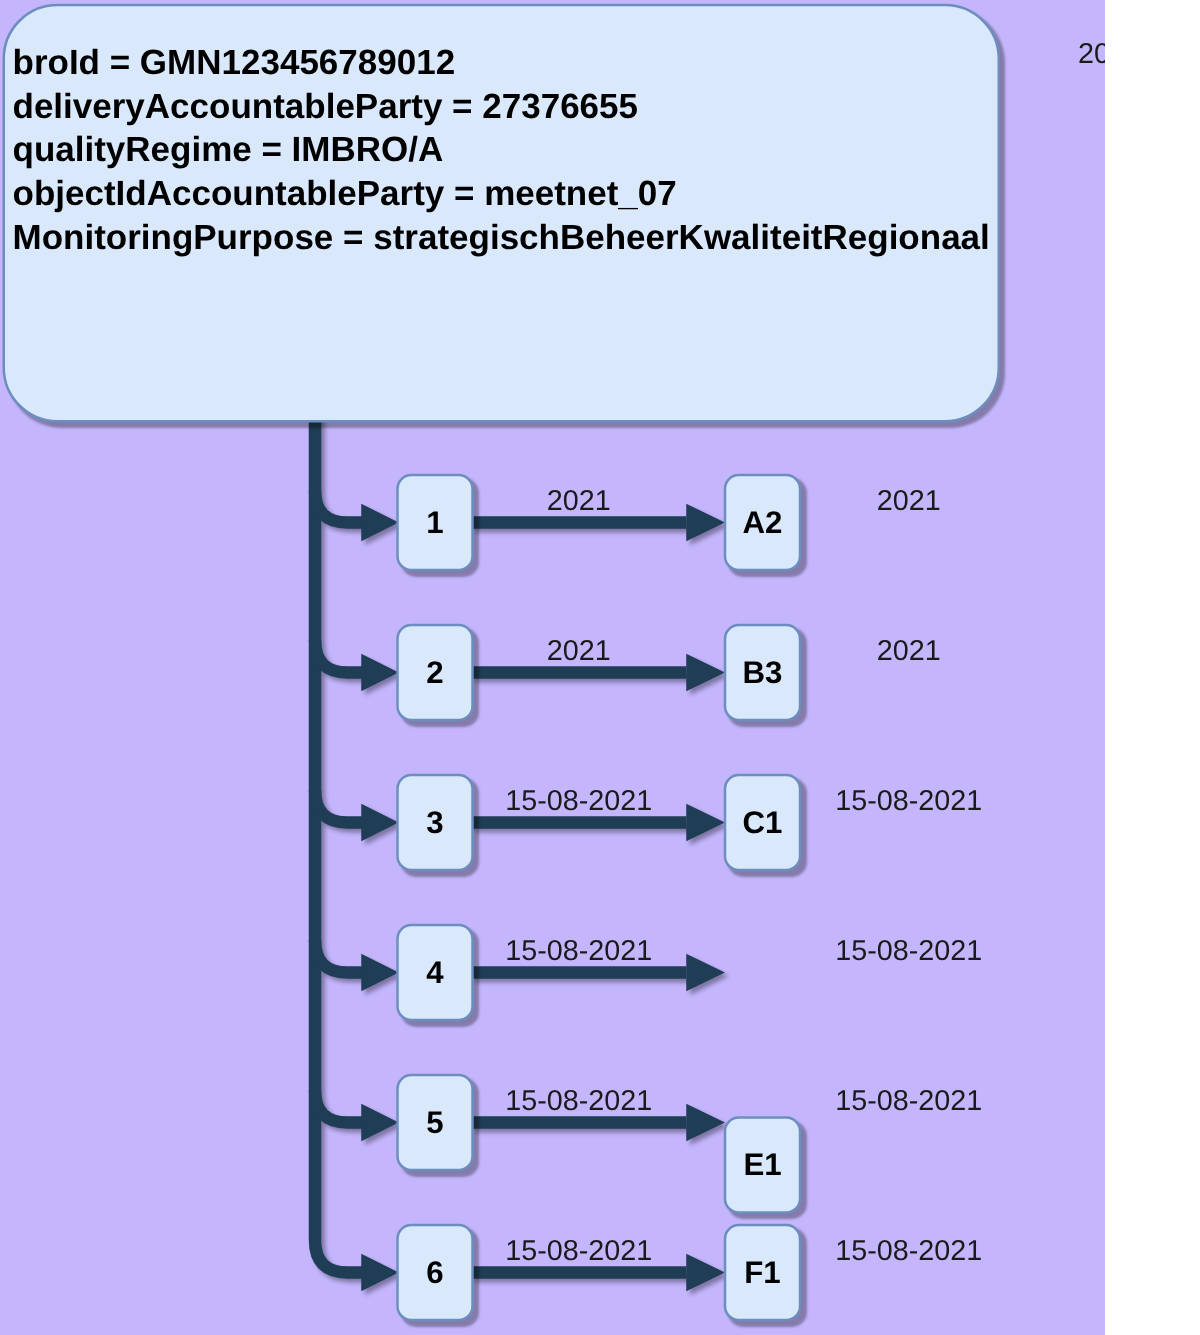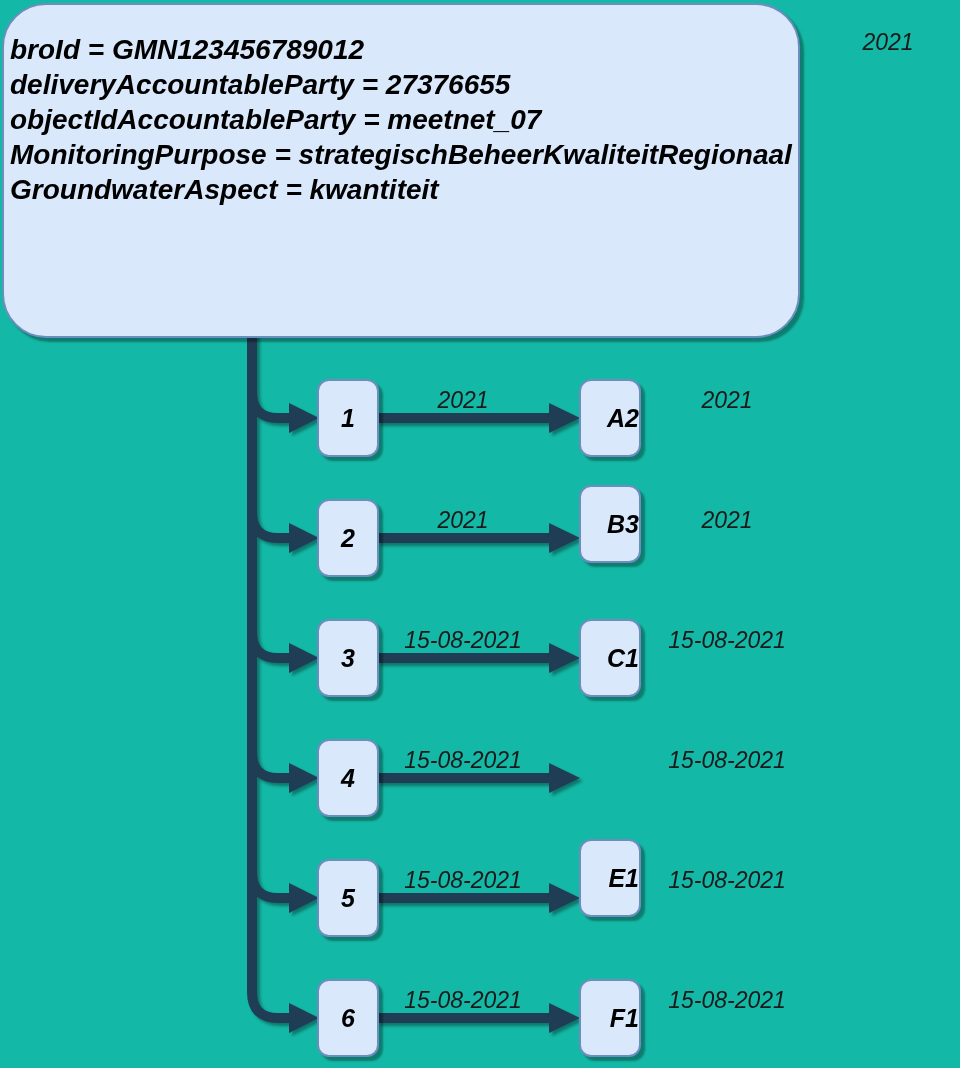--- a/index.html
+++ b/index.html
@@ -1,24 +1,23 @@
 <!DOCTYPE html>
 <html><head>
 <meta charset="utf-8">
 <style>
   html, body { margin: 0; padding: 0; background: #ffffff; }
   #canvas {
     position: relative;
-    width: 960px;
+    width: 884px;
     height: 1068px;
-    background: #14b8a6;
+    background: #c4b5fd;
     font-family: "Liberation Sans", sans-serif;
     color: #000000;
     overflow: hidden;
-    font-style: italic;
   }
 
   
   .root-box {
     position: absolute;
     left: 2px; top: 3px;
     width: 788px; height: 304px;
     background: #dae8fc;
     border: 2px solid #6c8ebf;
     border-radius: 44px;
@@ -51,21 +50,21 @@
     border: 2px solid #6c8ebf;
     border-radius: 12px;
     box-shadow: 4px 4px 2px rgba(0,0,0,0.32);
     font-size: 25px;
     font-weight: bold;
     line-height: 74px;
     text-align: center;
     z-index: 2;
   }
   .node.src { left: 317px; }
-  .node.tgt { left: 579px; text-align: right; }
+  .node.tgt { left: 579px; }
 
   
   .edge-label {
     position: absolute;
     left: 377px; width: 172px;
     text-align: center;
     font-size: 23px;
     line-height: 23px;
     color: #1a1a1a;
     z-index: 2;
@@ -132,49 +131,49 @@
     <path class="edge" d="M377 898 H549"></path>
     <polygon class="head" points="549,883 549,913 580,898"></polygon>
 
     <path class="edge" d="M377 1018 H549"></path>
     <polygon class="head" points="549,1003 549,1033 580,1018"></polygon>
   </svg>
 
   <div class="root-box">
     <div class="attr-line">broId = GMN123456789012</div>
     <div class="attr-line">deliveryAccountableParty = 27376655</div>
+    <div class="attr-line">qualityRegime = IMBRO/A</div>
     <div class="attr-line">objectIdAccountableParty = meetnet_07</div>
     <div class="attr-line">MonitoringPurpose = strategischBeheerKwaliteitRegionaal</div>
-    <div class="attr-line">GroundwaterAspect = kwantiteit</div>
   </div>
 
   <div class="corner-label">2021</div>
 
   <div class="node src" style="top:379px">1</div>
   <div class="edge-label" style="top:389px">2021</div>
   <div class="node tgt" style="top:379px">A2</div>
   <div class="side-label" style="top:389px">2021</div>
 
   <div class="node src" style="top:499px">2</div>
   <div class="edge-label" style="top:509px">2021</div>
-  <div class="node tgt" style="top:485px">B3</div>
+  <div class="node tgt" style="top:499px">B3</div>
   <div class="side-label" style="top:509px">2021</div>
 
   <div class="node src" style="top:619px">3</div>
   <div class="edge-label" style="top:629px">15-08-2021</div>
   <div class="node tgt" style="top:619px">C1</div>
   <div class="side-label" style="top:629px">15-08-2021</div>
 
   <div class="node src" style="top:739px">4</div>
   <div class="edge-label" style="top:749px">15-08-2021</div>
   <div class="side-label" style="top:749px">15-08-2021</div>
 
   <div class="node src" style="top:859px">5</div>
   <div class="edge-label" style="top:869px">15-08-2021</div>
-  <div class="node tgt" style="top:839px">E1</div>
+  <div class="node tgt" style="top:893px">E1</div>
   <div class="side-label" style="top:869px">15-08-2021</div>
 
   <div class="node src" style="top:979px">6</div>
   <div class="edge-label" style="top:989px">15-08-2021</div>
   <div class="node tgt" style="top:979px">F1</div>
   <div class="side-label" style="top:989px">15-08-2021</div>
 
 </div>
 
 </body></html>

